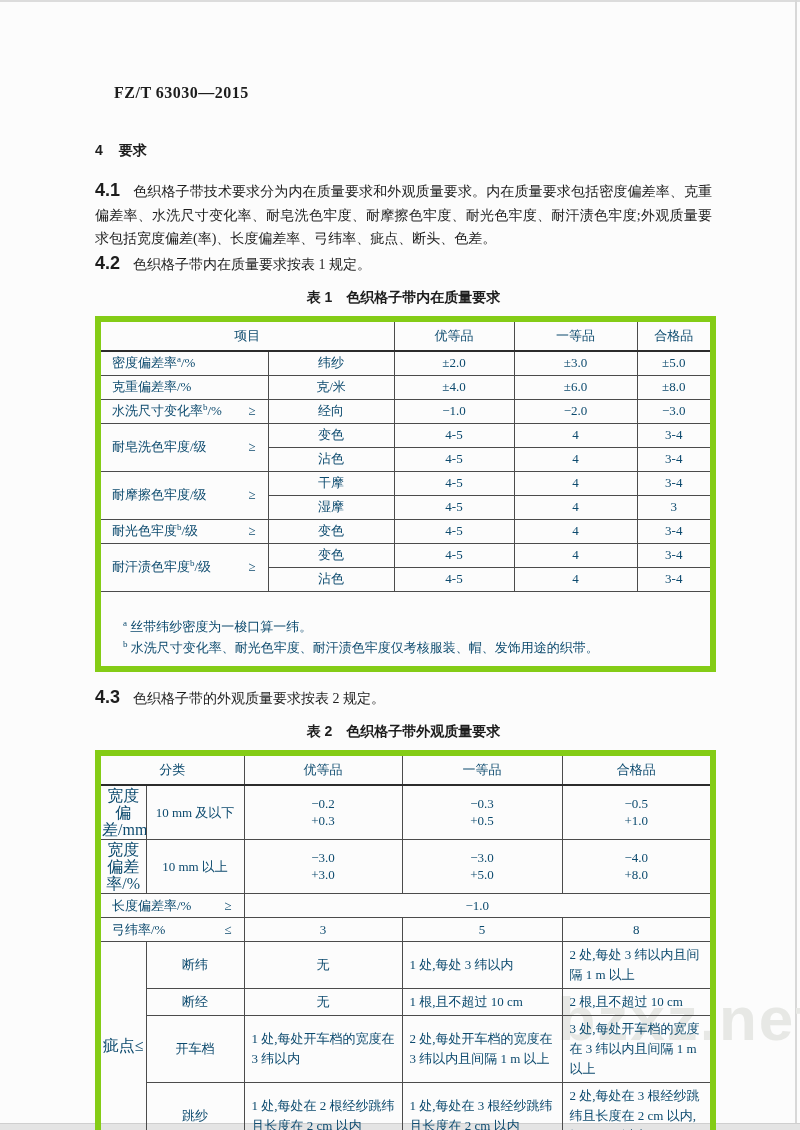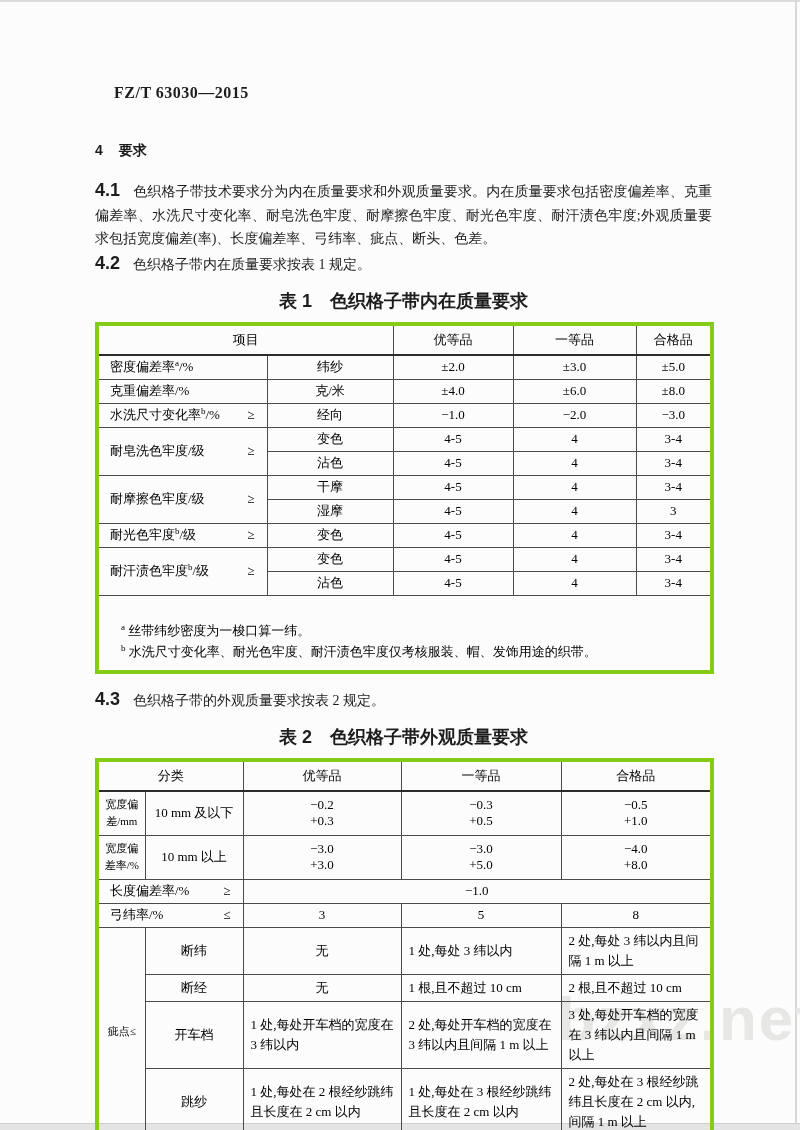--- a/index.html
+++ b/index.html
@@ -32,44 +32,44 @@
   .para { margin:19px 0 0 0; font-size:14px; line-height:23.5px; text-align:justify; }
   .para.tight { margin-top:1px; }
   .cnum {
     font-family:"Liberation Sans","DejaVu Sans",sans-serif;
     font-weight:bold; margin-right:13px; font-size:18px;
   }
 
   .table-title {
     margin:13px 0 9px 0; text-align:center;
     font-family:"Liberation Sans","DejaVu Sans",sans-serif;
-    font-weight:bold; font-size:18px;
+    font-weight:bold; font-size:14px;
   }
 
   table.std {
     width:100%; border-collapse:collapse; table-layout:fixed;
-    font-size:13px; color:#000000;
-    border:4px solid #84cc16;
+    font-size:13px; color:#0c4a6e;
+    border:6px solid #84cc16;
   }
   table.std td {
     border:1px solid #4b4b4b; text-align:center; vertical-align:middle;
     padding:1px 3px; overflow:hidden;
   }
   table.std thead td { border-bottom:2px solid #2c2c2c; height:26px; }
   sup.fn { font-size:9px; vertical-align:super; line-height:0; }
 
   
   #t1 tbody tr { height:24px; }
   #t1 td.item { text-align:left; }
   .splitcell { display:flex; justify-content:space-between; align-items:center; padding:0 9px 0 8px; }
   #t1 tr.fnrow { height:auto; }
   #t1 td.fncell { text-align:left; padding:24px 10px 8px 22px; line-height:21px; }
 
   
-  #t2 td.narrow { font-size:11px; line-height:17px; padding:1px 1px; }
+  #t2 td.narrow { font-size:16px; line-height:17px; padding:1px 1px; }
   #t2 .stack { white-space:pre-line; line-height:16.5px; }
   #t2 td.l { text-align:left; padding:3px 7px; line-height:20px; }
   #t2 tr.h44 { height:44px; }
   #t2 tr.h24 { height:24px; }
   #t2 tr.h26 { height:26px; }
   #t2 tr.h50 { height:50px; }
 
   .page-number { margin:7px 0 0 13px; font-size:13px; color:#2a2a2a; }
 </style>
 </head>

